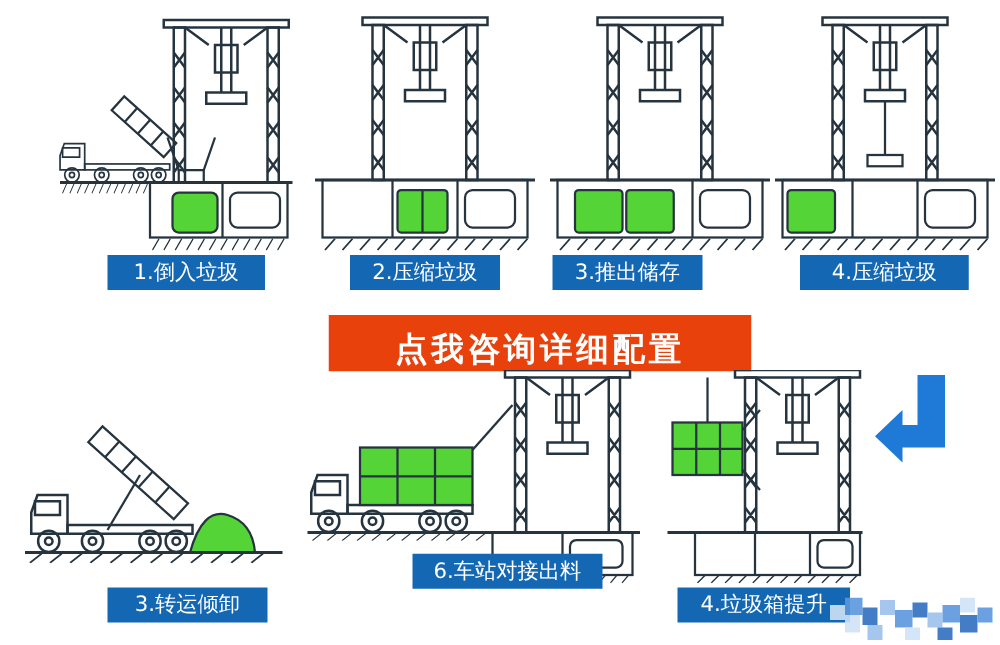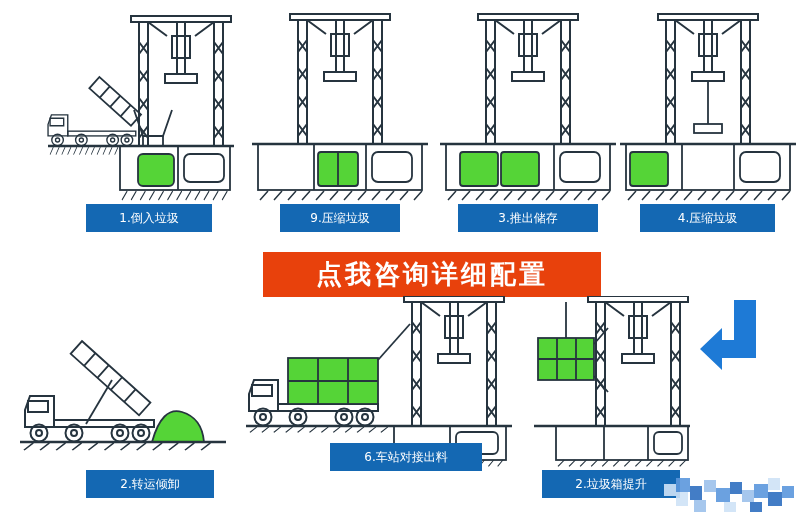--- a/index.html
+++ b/index.html
@@ -14,27 +14,27 @@
     --banner-bg:#e8410c;
     --banner-text:#ffffff;
     --green:#55d437;
     --line:#26343f;
     --arrow:#1e7ad6;
   }
   .diagram{position:absolute;color:var(--line);}
   .step-label{
     position:absolute;height:28px;line-height:28px;
     background:var(--label-bg);color:var(--label-text);
-    font-size:12px;text-align:center;white-space:nowrap;
+    font-size:17px;text-align:center;white-space:nowrap;
   }
   .banner{
     position:absolute;left:263px;top:252px;width:338px;height:45px;
     background:var(--banner-bg);color:var(--banner-text);
     font-size:26px;font-weight:bold;letter-spacing:3px;
-    display:flex;align-items:center;justify-content:center;cursor:pointer;
+    display:flex;align-items:flex-end;justify-content:center;cursor:pointer;
   }
   .arrow-wrap{position:absolute;left:700px;top:300px;}
   .watermark{position:absolute;left:664px;top:478px;opacity:0.9;}
 </style>
 </head>
 <body>
 
 <svg width="0" height="0" style="position:absolute" aria-hidden="true">
   <defs>
     <g id="tower" fill="none" stroke="currentColor" stroke-width="2">
@@ -128,22 +128,22 @@
     <rect x="8" y="138" width="164" height="46"></rect>
     <line x1="64" y1="138" x2="64" y2="184"></line>
     <line x1="116" y1="138" x2="116" y2="184"></line>
     <rect x="122" y="146" width="40" height="30" rx="6"></rect>
     <rect x="12" y="146" width="38" height="34" rx="3" fill="var(--green)"></rect>
     <use href="#ticks" transform="translate(10,185)"></use>
   </g>
 </svg>
 
 <div class="step-label" style="left:86px;top:204px;width:126px">1.倒入垃圾</div>
-<div class="step-label" style="left:280px;top:204px;width:120px">9.压缩垃圾</div>
-<div class="step-label" style="left:458px;top:204px;width:140px">3.推出储存</div>
+<div class="step-label" style="left:280px;top:204px;width:120px">2.压缩垃圾</div>
+<div class="step-label" style="left:442px;top:204px;width:120px">3.推出储存</div>
 <div class="step-label" style="left:640px;top:204px;width:135px">4.压缩垃圾</div>
 
 <div class="banner">
   <span>点我咨询详细配置</span>
 </div>
 
 <svg class="diagram" style="left:16px;top:296px" width="215" height="172" viewBox="0 0 215 172">
   <g fill="none" stroke="currentColor" stroke-width="1.8">
     <use href="#truck-base" transform="translate(6,87)"></use>
     <g transform="rotate(42 126 122)">
@@ -190,23 +190,23 @@
     <use href="#ticks" transform="translate(28,164) scale(0.79,0.7)"></use>
   </g>
 </svg>
 
 <div class="arrow-wrap">
   <svg width="62" height="78" viewBox="0 0 62 78">
     <path d="M34 0 H56 V58 H22 V70 L0 49 L22 28 V40 H34 Z" fill="var(--arrow)"></path>
   </svg>
 </div>
 
-<div class="step-label" style="left:86px;top:470px;width:128px">2.转运倾卸</div>
+<div class="step-label" style="left:86px;top:470px;width:128px">3.转运倾卸</div>
 <div class="step-label" style="left:330px;top:443px;width:152px">6.车站对接出料</div>
-<div class="step-label" style="left:542px;top:470px;width:138px">2.垃圾箱提升</div>
+<div class="step-label" style="left:542px;top:470px;width:138px">4.垃圾箱提升</div>
 
 <svg class="watermark" width="134" height="36" viewBox="0 0 134 36">
   <rect x="0" y="6" width="12" height="12" fill="#cfe3f7"></rect>
   <rect x="12" y="0" width="14" height="14" fill="#5b97dd"></rect>
   <rect x="26" y="8" width="12" height="14" fill="#2f6fc0"></rect>
   <rect x="40" y="2" width="12" height="12" fill="#9dc2ec"></rect>
   <rect x="12" y="14" width="12" height="14" fill="#cfe3f7"></rect>
   <rect x="52" y="10" width="14" height="14" fill="#5b97dd"></rect>
   <rect x="66" y="4" width="12" height="12" fill="#2f6fc0"></rect>
   <rect x="78" y="12" width="12" height="12" fill="#9dc2ec"></rect>

